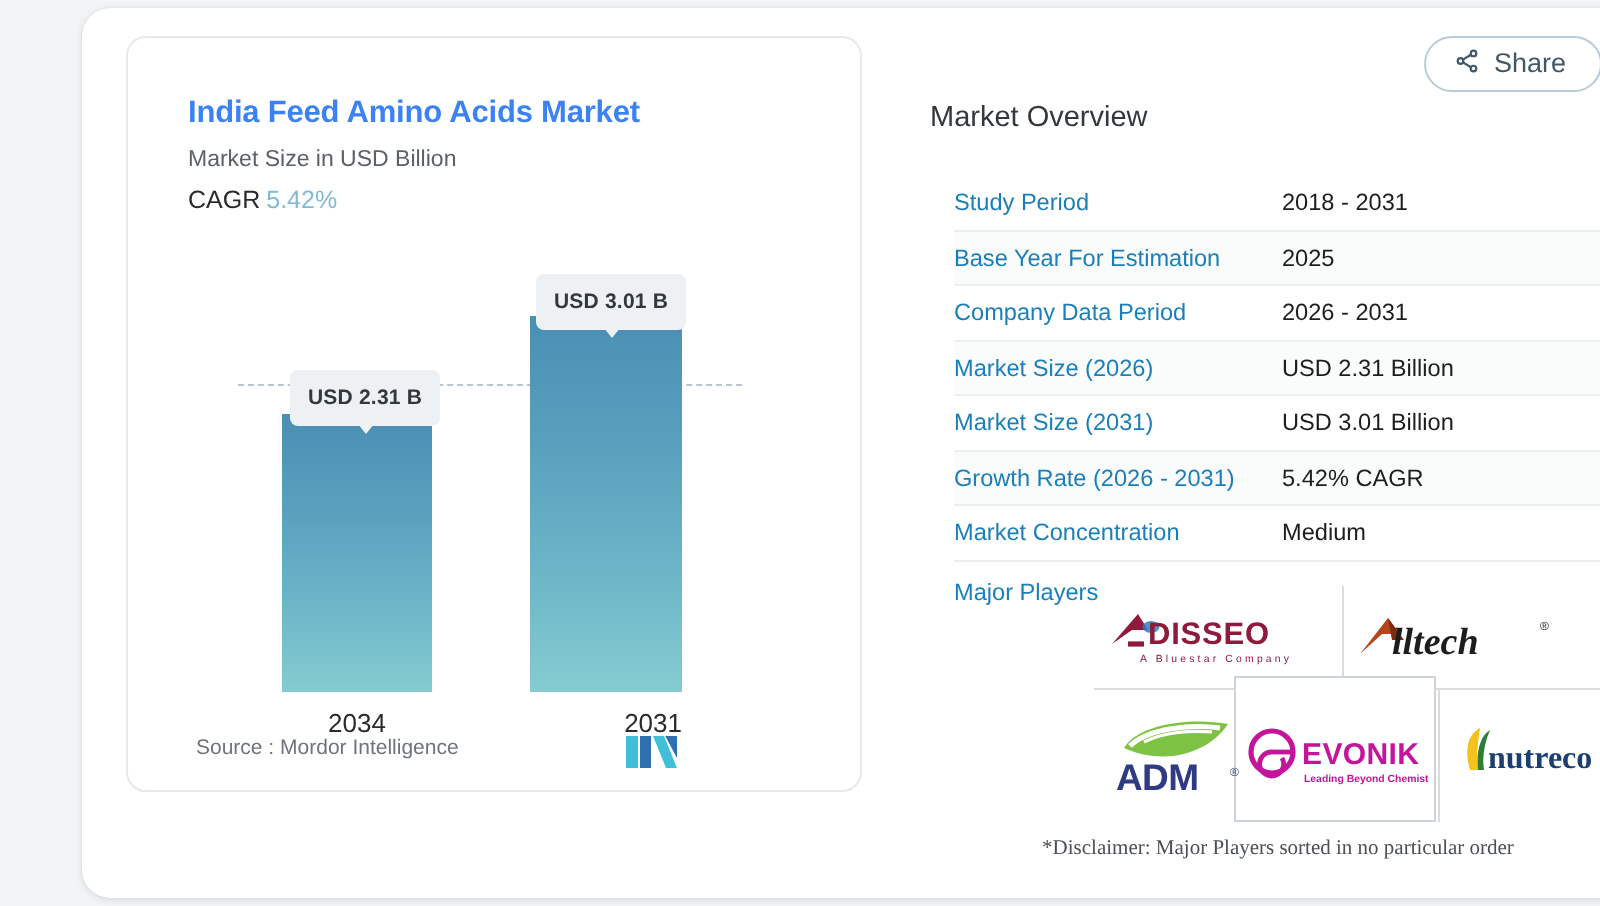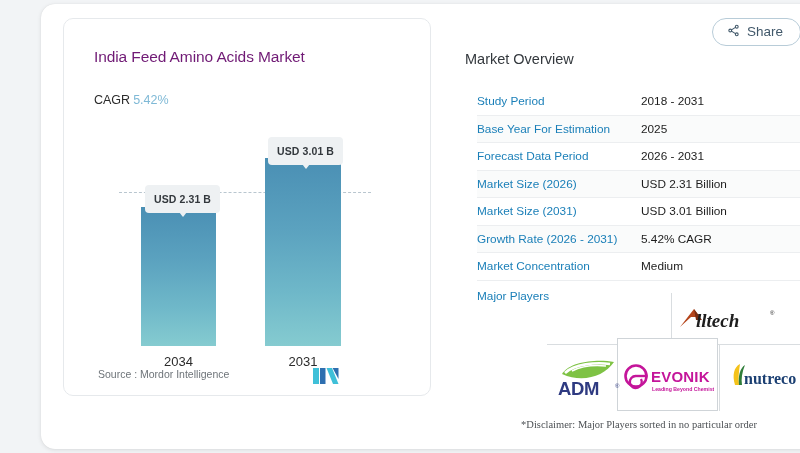--- a/index.html
+++ b/index.html
@@ -62,22 +62,22 @@
     border: 1px solid #e6e9ec;
     border-radius: 10px;
     box-sizing: border-box;
     background: #ffffff;
   }
   .chart-title {
     position: absolute;
     left: 53px;
     top: 44px;
     font-size: 15.5px;
-    font-weight: normal;
-    color: #701a75;
+    font-weight: bold;
+    color: #3b82f6;
     letter-spacing: -0.1px;
   }
   .chart-subtitle {
     position: absolute;
     left: 53px;
     top: 70px;
     font-size: 11.5px;
     color: #5c6166;
   }
   .chart-cagr {
@@ -139,21 +139,21 @@
   .tip-2031 { left: 205px; top: 119px; }
 
   .xlabel {
     position: absolute;
     top: 336px;
     font-size: 13px;
     color: #2b2b2b;
     text-align: center;
   }
   .xlabel-2026 { left: 78px; width: 75px; }
-  .xlabel-2031 { left: 202px; width: 76px; }
+  .xlabel-2031 { left: 202px; width: 76px; text-align: right; }
 
   .source {
     position: absolute;
     left: 57px;
     top: 364px;
     font-size: 10.5px;
     color: #6e7479;
   }
   .mordor-mark {
     position: absolute;
@@ -259,20 +259,21 @@
           <line x1="8.3" y1="10.8" x2="15.6" y2="6.2"></line>
           <line x1="8.3" y1="13.2" x2="15.6" y2="17.8"></line>
         </svg>
       </span>
       <span class="label">Share</span>
     </div>
 
     <div class="chart-panel"></div>
 
     <div class="chart-title">India Feed Amino Acids Market</div>
+    <div class="chart-subtitle">Market Size in USD Billion</div>
     <div class="chart-cagr">
       <span>CAGR</span><span class="val">5.42%</span>
     </div>
 
     <div class="plot">
       <div class="dashline"></div>
 
       <div class="bar bar-2026"></div>
       <div class="bar bar-2031"></div>
 
@@ -298,21 +299,21 @@
     <div class="table">
       <div class="row">
         <div class="k">Study Period</div>
         <div class="v">2018 - 2031</div>
       </div>
       <div class="row alt">
         <div class="k">Base Year For Estimation</div>
         <div class="v">2025</div>
       </div>
       <div class="row">
-        <div class="k">Forecast Data Period</div>
+        <div class="k">Company Data Period</div>
         <div class="v">2026 - 2031</div>
       </div>
       <div class="row alt">
         <div class="k">Market Size (2026)</div>
         <div class="v">USD 2.31 Billion</div>
       </div>
       <div class="row">
         <div class="k">Market Size (2031)</div>
         <div class="v">USD 3.01 Billion</div>
       </div>
@@ -331,20 +332,29 @@
     </div>
 
     <div class="logo-grid">
       <div class="hline" style="left:0px; top:51px; width:260px;"></div>
       <div class="vline" style="left:124px; top:0px; height:51px;"></div>
       <div class="vline" style="left:86px; top:51px; height:67px;"></div>
       <div class="vline" style="left:172px; top:51px; height:67px;"></div>
 
       <div class="center-box"></div>
 
+      <div class="logo adisseo">
+        <svg width="112" height="36" viewBox="0 0 112 36">
+          <path d="M4 21 L17 6 L22 14 L14 14 Z" fill="#8e1b3c"></path>
+          <path d="M12 21 L20 21" stroke="#8e1b3c" stroke-width="2.6"></path>
+          <ellipse cx="23.5" cy="12.5" rx="4.2" ry="3" fill="#2e7fc0" opacity="0.85"></ellipse>
+          <text x="22" y="21" font-family="Liberation Sans, sans-serif" font-size="15.5" font-weight="bold" fill="#8e1b3c" letter-spacing="0.4">DISSEO</text>
+          <text x="18" y="30" font-family="Liberation Sans, sans-serif" font-size="5.2" fill="#8e1b3c" letter-spacing="1.6">A Bluestar Company</text>
+        </svg>
+      </div>
 
       <div class="logo altech">
         <svg width="114" height="34" viewBox="0 0 114 34">
           <path d="M2 25 L16 7 L22 15 L13 15 Z" fill="#b5451b"></path>
           <path d="M16 7 L24 18 L18 18 Z" fill="#7a2d11"></path>
           <text x="18" y="25" font-family="Liberation Serif, serif" font-size="19" font-style="italic" font-weight="bold" fill="#1d1d1d">lltech</text>
           <text x="92" y="13" font-family="Liberation Sans, sans-serif" font-size="6" fill="#1d1d1d">®</text>
         </svg>
       </div>
 

